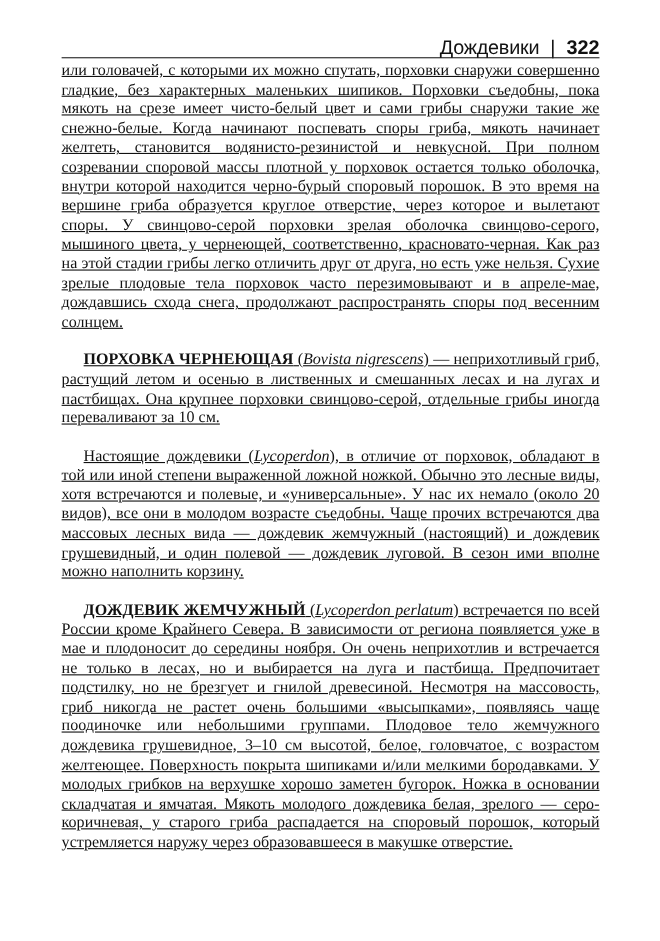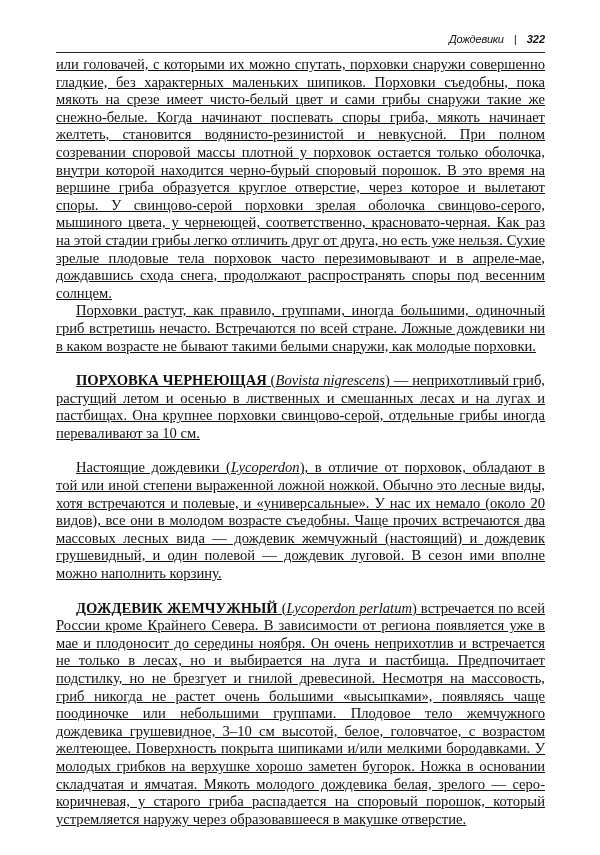--- a/index.html
+++ b/index.html
@@ -1,20 +1,20 @@
 <!DOCTYPE html>
 <html><head>
 <meta charset="utf-8">
 <style>
   html, body { margin: 0; padding: 0; background: #ffffff; }
   body { width: 600px; height: 855px; position: relative; overflow: hidden;
          font-family: "Liberation Serif", "DejaVu Serif", serif; color: #111; }
   .page { position: absolute; left: 56px; top: 0; width: 489px; }
   .running-head { position: absolute; top: 33px; right: 0; font-family: "Liberation Sans", "DejaVu Sans", sans-serif;
-                  font-size: 11px; display: flex; align-items: baseline; gap: 10px; font-style: italic; }
+                  font-size: 18px; display: flex; align-items: baseline; gap: 10px; }
   .running-head .section { font-weight: normal; letter-spacing: -0.2px; }
   .running-head .sep { font-weight: normal; }
   .running-head .pagenum { font-weight: bold; }
   .rule { position: absolute; top: 52px; left: 0; width: 489px; height: 0; border-top: 1.3px solid #222; }
   .body { position: absolute; top: 56px; left: 0; width: 489px; font-size: 14.6px; line-height: 17.6px;
           text-align: justify; hyphens: manual; }
   .body p { margin: 0; text-decoration: underline; }
   .body p.indent { text-indent: 20px; }
   .body p.gap { margin-top: 17px; }
   .term { font-weight: bold; margin-top: 17px; }
@@ -28,23 +28,20 @@
     <span class="section">Дождевики</span>
     <span class="sep">|</span>
     <span class="pagenum">322</span>
   </div>
   <div class="rule"></div>
 
   <div class="body">
     <p>
       <span>или головачей, с которыми их можно спутать, порховки снаружи совершенно гладкие, без характерных маленьких шипиков. Порховки съедобны, пока мякоть на срезе имеет чисто-белый цвет и сами грибы снаружи такие же снежно-белые. Когда начинают поспевать споры гриба, мякоть начинает желтеть, становится водянисто-резинистой и невкусной. При полном созревании споровой массы плотной у порховок остается только оболочка, внутри которой находится черно-бурый споровый порошок. В это время на вершине гриба образуется круглое отверстие, через которое и вылетают споры. У свинцово-серой порховки зрелая оболочка свинцово-серого, мышиного цвета, у чернеющей, соответственно, красновато-черная. Как раз на этой стадии грибы легко отличить друг от друга, но есть уже нельзя. Сухие зрелые плодовые тела порховок часто перезимовывают и в апреле-мае, дождавшись схода снега, продолжают распространять споры под весенним солнцем.</span>
     </p>
-    <p class="indent">
-      <span>Порховки растут, как правило, группами, иногда большими, одиночный гриб встретишь нечасто. Встречаются по всей стране. Ложные дождевики ни в каком возрасте не бывают такими белыми снаружи, как молодые порховки.</span>
-    </p>
 
     <p class="indent gap">
       <span class="term">ПОРХОВКА ЧЕРНЕЮЩАЯ</span>
       (<span class="latin">Bovista nigrescens</span>)<span> — неприхотливый гриб, растущий летом и осенью в лиственных и смешанных лесах и на лугах и пастбищах. Она крупнее порховки свинцово-серой, отдельные грибы иногда переваливают за 10 см.</span>
     </p>
 
 
     <p class="indent gap">
       <span>Настоящие дождевики (</span><span class="latin">Lycoperdon</span><span>), в отличие от порховок, обладают в той или иной степени выраженной ложной ножкой. Обычно это лесные виды, хотя встречаются и полевые, и «универсальные». У нас их немало (около 20 видов), все они в молодом возрасте съедобны. Чаще прочих встречаются два массовых лесных вида — дождевик жемчужный (настоящий) и дождевик грушевидный, и один полевой — дождевик луговой. В сезон ими вполне можно наполнить корзину.</span>
     </p>

